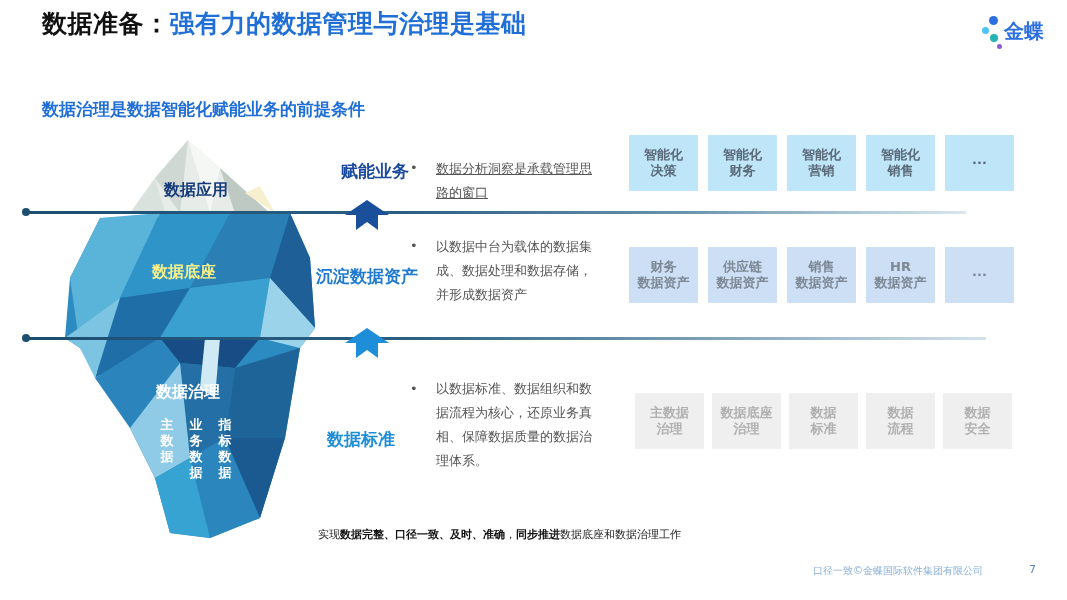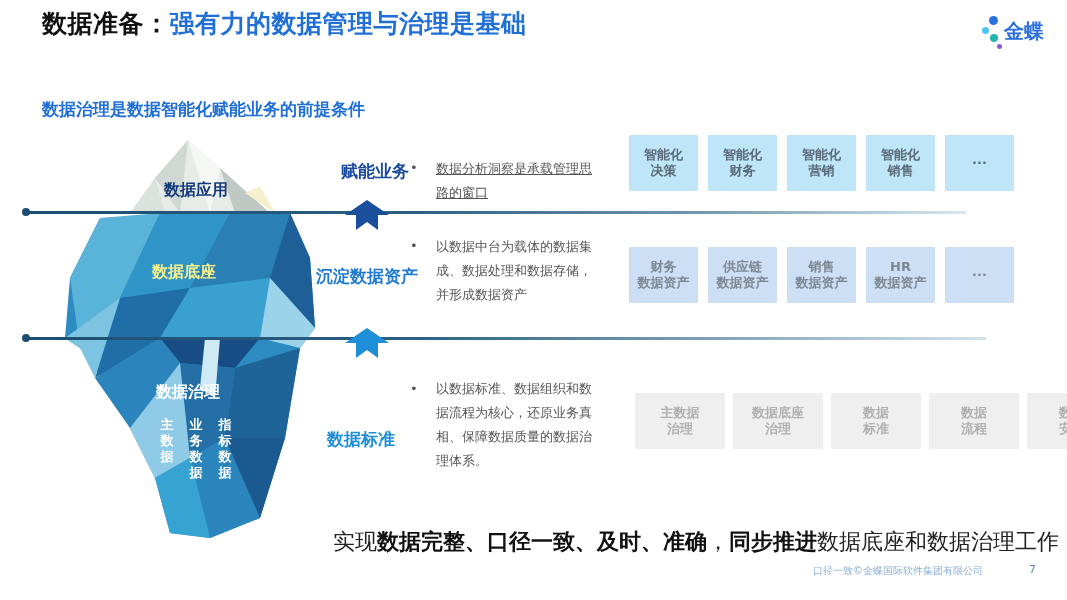--- a/index.html
+++ b/index.html
@@ -56,23 +56,23 @@
   .b3 { left: 410px; top: 381px; }
   .d3t { top: 377px; }
 
   .boxrow { position: absolute; display: flex; gap: 10px; }
   .box { width: 69px; height: 56px; display: flex; align-items: center; justify-content: center; text-align: center; font-size: 13px; line-height: 16px; font-weight: bold; border-radius: 1px; }
   .row1 { left: 629px; top: 135px; }
   .row1 .box { background: #bfe6f8; color: #5a6a78; }
   .row2 { left: 629px; top: 247px; }
   .row2 .box { background: #cddff5; color: #7d8894; }
   .row3 { left: 635px; top: 393px; gap: 8px; }
-  .row3 .box { background: #efefef; color: #b0b0b0; width: 90px; }
-
-  .conclusion { position: absolute; left: 333px; top: 527px; font-size: 22px; color: #222222; white-space: nowrap; }
+  .row3 .box { background: #efefef; color: #b0b0b0; width: 69px; }
+
+  .conclusion { position: absolute; left: 318px; top: 527px; font-size: 11px; color: #222222; white-space: nowrap; }
   .conclusion b { font-weight: bold; color: #111111; }
 
   .footer { position: absolute; left: 813px; top: 564px; font-size: 10px; color: #8ab0d8; white-space: nowrap; }
   .pagenum { position: absolute; left: 1029px; top: 563px; font-size: 11px; color: #5b86c0; }
 </style>
 </head>
 <body>
 
 <div class="title">
   <span class="t-black">数据准备：</span><span class="t-blue">强有力的数据管理与治理是基础</span>

